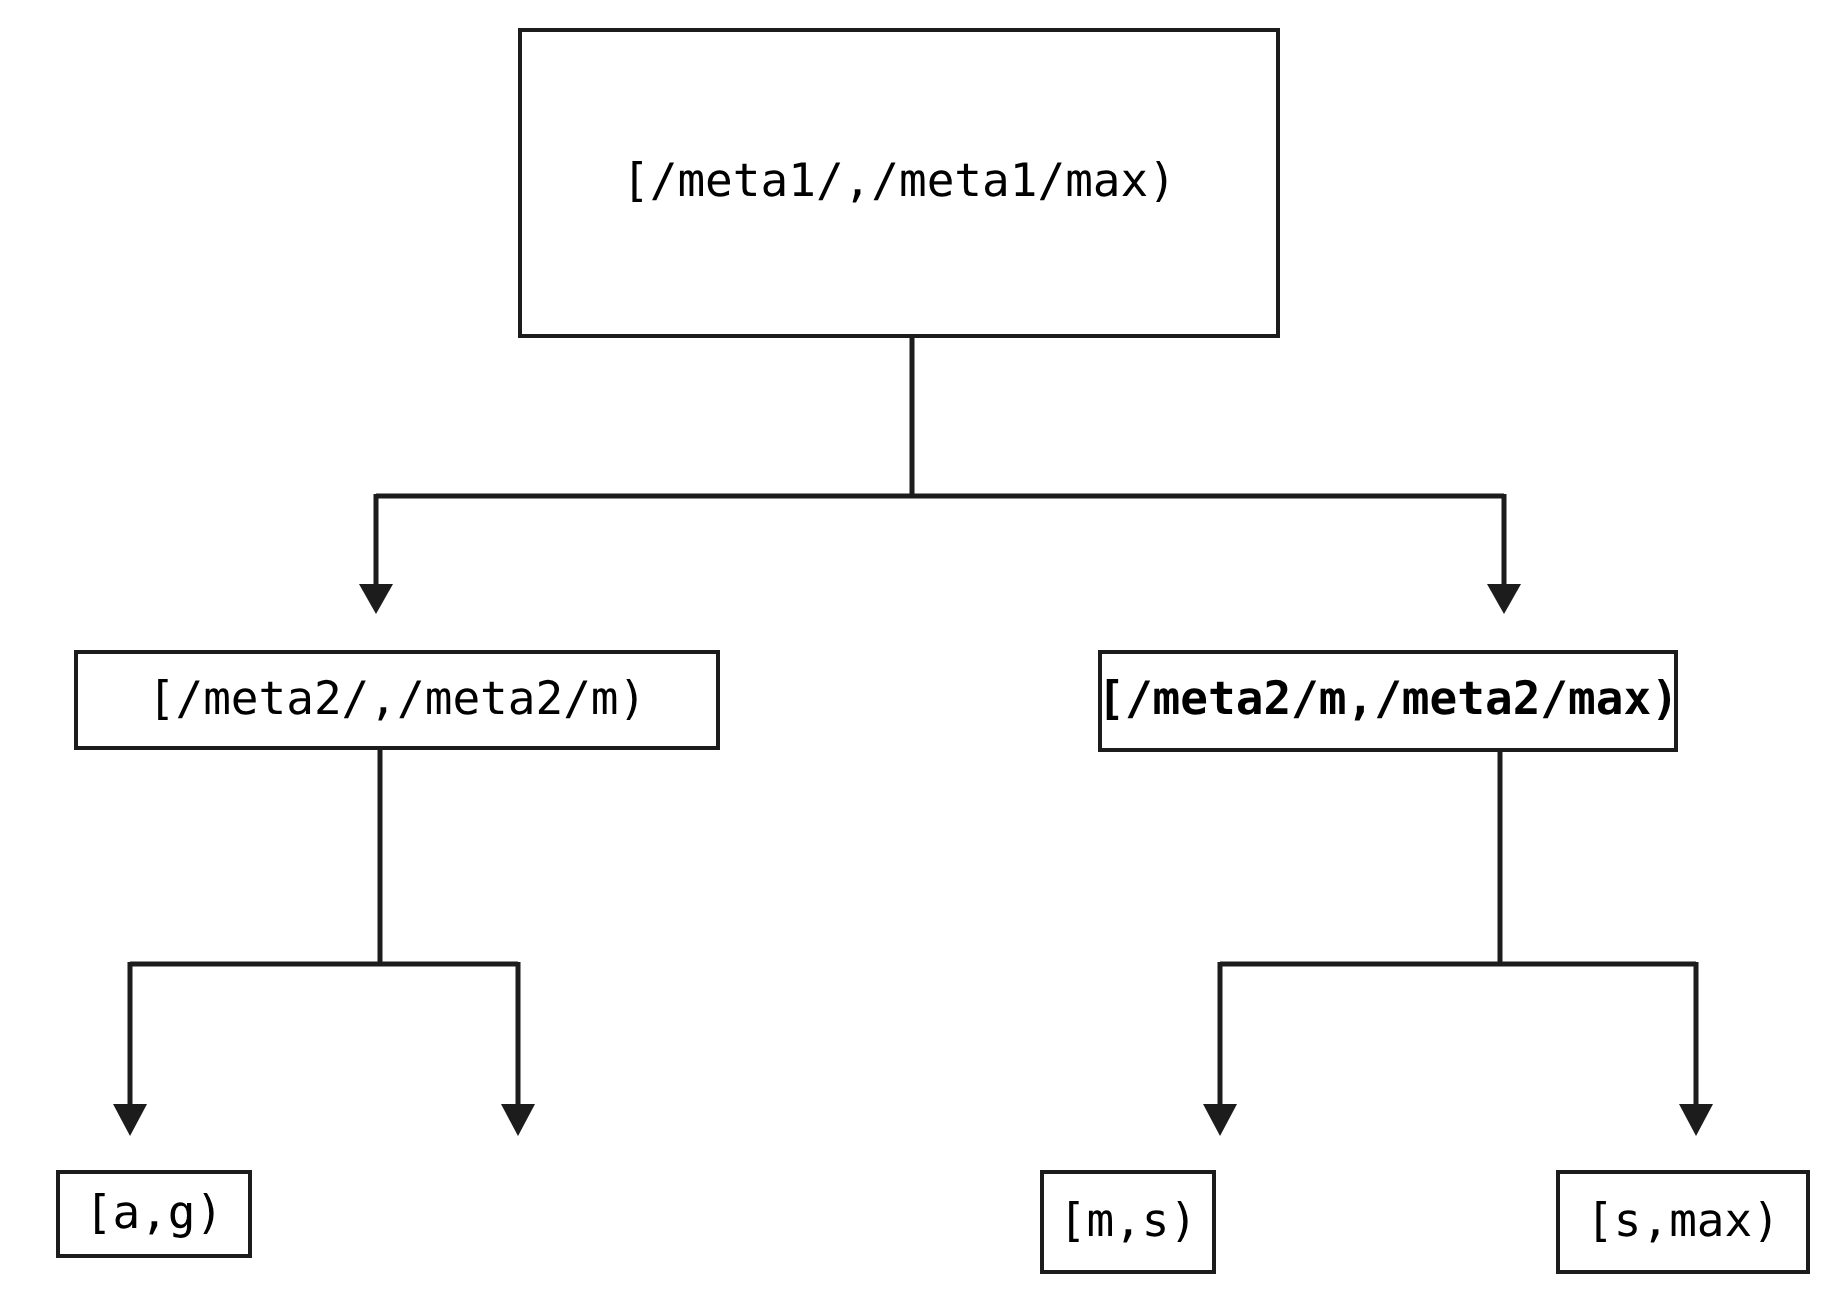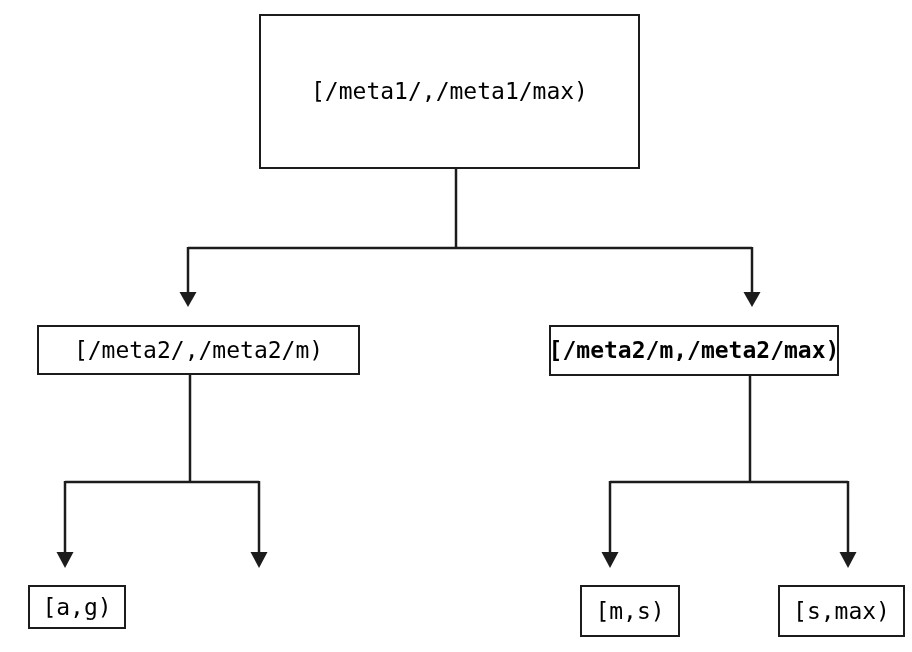--- a/index.html
+++ b/index.html
@@ -43,21 +43,21 @@
     font-size: 23px;
     line-height: 1;
     color: var(--text, #000000);
     white-space: pre;
   }
   .n-root        { left: 259px; top: 14px;  width: 381px; height: 155px; }
   .n-branch-left { left: 37px;  top: 325px; width: 323px; height: 50px;  }
   .n-branch-right{ left: 549px; top: 325px; width: 290px; height: 51px; font-weight: bold;  }
   .n-leaf-0      { left: 9px;   top: 585px; width: 98px;  height: 44px; margin-left: 19px;  }
   .n-leaf-1      { left: 203px; top: 585px; width: 98px;  height: 52px;  }
-  .n-leaf-2      { left: 580px; top: 585px; width: 100px; height: 52px;  }
+  .n-leaf-2      { left: 520px; top: 585px; width: 88px; height: 52px;  }
   .n-leaf-3      { left: 778px; top: 585px; width: 127px; height: 52px;  }
 </style>
 </head>
 <body>
 
 <div class="canvas" style="--line: #1c1c1c; --text: #000000; --bg: #ffffff;">
 
   <svg class="connectors" width="912" height="652" viewBox="0 0 912 652">
 
     <path class="edge" d="M456,168 L456,248"></path>

